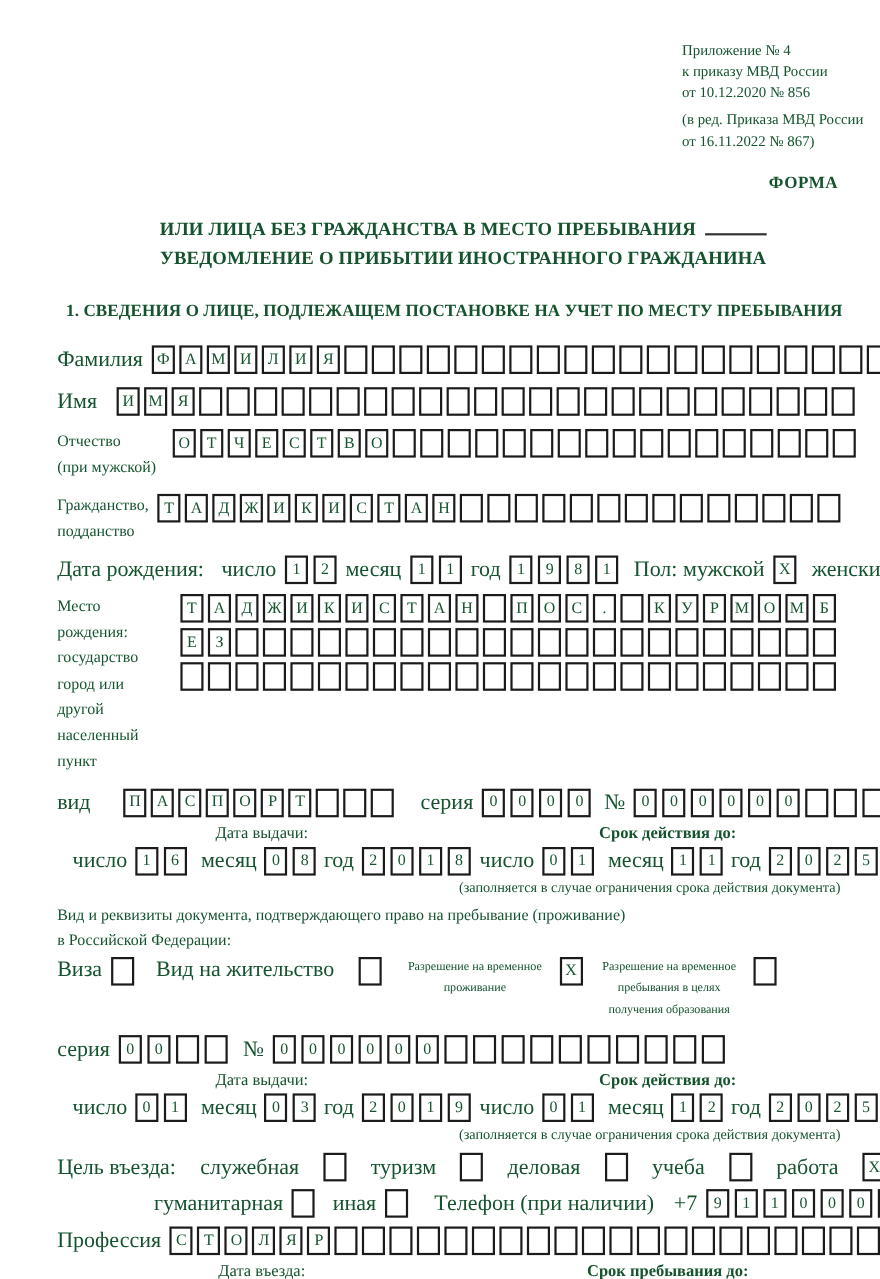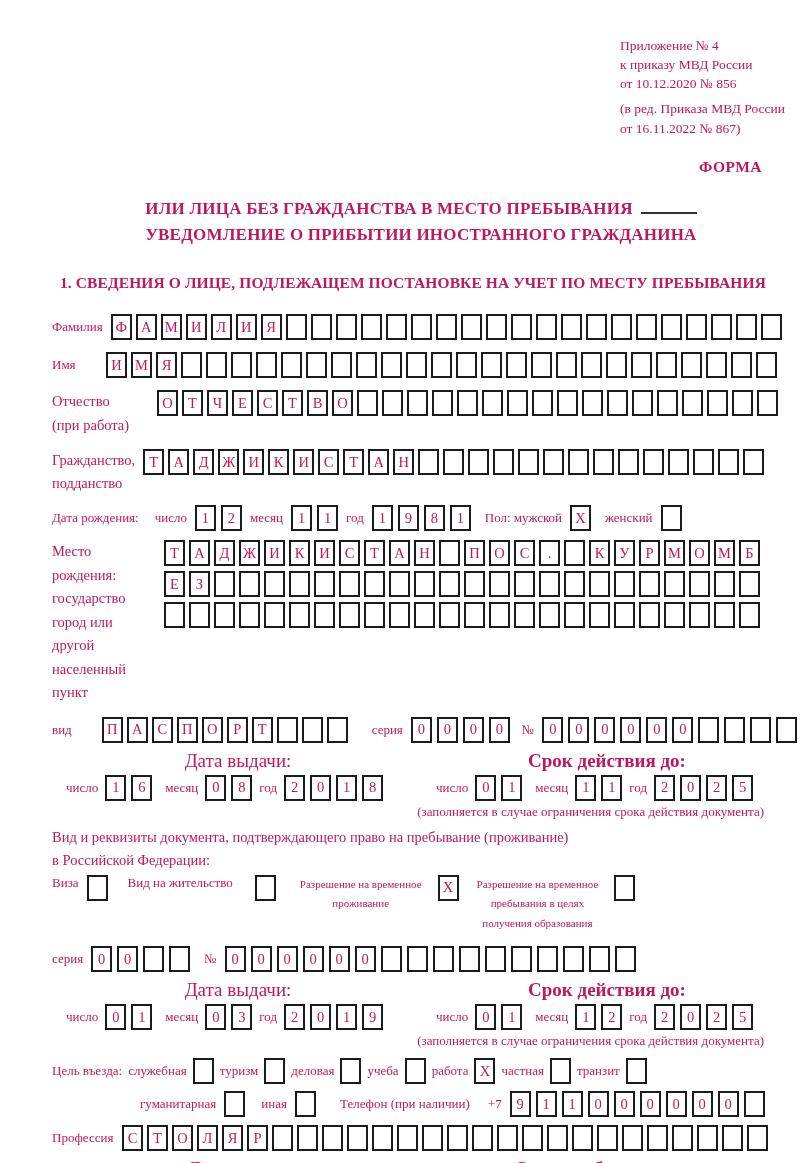--- a/index.html
+++ b/index.html
@@ -1,40 +1,40 @@
 <!DOCTYPE html>
 <html><head>
 <meta charset="utf-8">
 <style>
   html,body{margin:0;padding:0;background:#fff;}
   .page{
-    width:800px;height:1163px;background:#fff;color:#be185d;
+    width:800px;height:1163px;background:#fff;color:#14532d;
     font-family:"Liberation Serif","DejaVu Serif",serif;
     box-sizing:border-box;padding:36px 10px 0 52px;overflow:hidden;position:relative;
   }
   
   .appendix{margin-left:568px;width:215px;font-size:13.5px;line-height:1.42;}
   .appendix .rev{margin-top:6px;}
   .forma{text-align:right;padding-right:28px;font-weight:bold;font-size:15.5px;margin-top:20px;letter-spacing:.5px;}
   .title{text-align:center;font-weight:bold;font-size:17px;line-height:1.55;margin-top:20px;letter-spacing:.2px;}
   .blank{display:inline-block;width:56px;border-bottom:2.5px solid #333;height:10px;margin-left:8px;}
   .sec{font-weight:bold;font-size:15.5px;margin-top:26px;padding-left:8px;letter-spacing:.1px;}
   
   .frow{display:flex;align-items:center;column-gap:8px;margin-top:12px;}
   .row-top{align-items:flex-start;}
-  .lbl{font-size:13px;flex:0 0 auto;white-space:nowrap;}
+  .lbl{font-size:20px;flex:0 0 auto;white-space:nowrap;}
   .lbl2{font-size:14.5px;flex:0 0 auto;line-height:1.6;}
   .cells{display:inline-flex;column-gap:4px;flex:0 0 auto;}
   .cell{box-sizing:border-box;flex:0 0 21px;width:21px;height:26px;border:2px solid #1b1b1b;
         display:inline-flex;align-items:center;justify-content:center;
         font-size:14.5px;line-height:1;background:#fff;}
   .rowstack .cells{display:flex;margin-bottom:5px;}
   .center-bold{text-align:center;font-weight:bold;font-size:14.5px;margin-top:4px;}
   
-  .dual{display:flex;font-size:19px;margin-top:7px;}
+  .dual{display:flex;font-size:15px;margin-top:7px;}
   .t1{width:372px;text-align:center;}
   .t2{flex:1;text-align:center;font-weight:bold;}
   .dual-dates{display:flex;margin-top:3px;}
   .dcol1{width:372px;padding-left:14px;box-sizing:border-box;}
   .dcol2{flex:1;padding-left:12px;}
   .dg{display:flex;align-items:center;column-gap:7px;}
   .dg .cells{column-gap:5px;}
   .note{font-size:13px;text-align:right;padding-right:26px;margin-top:3px;}
   .pline{font-size:14.5px;margin-top:9px;}
   .optlines{font-size:11px;text-align:center;line-height:1.8;display:inline-block;}
@@ -122,21 +122,21 @@
         <span class="cell"></span>
         <span class="cell"></span>
         <span class="cell"></span>
         <span class="cell"></span>
       </span>
   </div>
 
   <div class="frow row-top">
     <span class="lbl2" style="flex-basis:97px">
       <span>Отчество</span><br>
-      <span>(при работа)</span>
+      <span>(при мужской)</span>
     </span>
     <span class="cells">
         <span class="cell">О</span>
         <span class="cell">Т</span>
         <span class="cell">Ч</span>
         <span class="cell">Е</span>
         <span class="cell">С</span>
         <span class="cell">Т</span>
         <span class="cell">В</span>
         <span class="cell">О</span>
@@ -499,21 +499,21 @@
             <span class="cell">2</span>
             <span class="cell">0</span>
             <span class="cell">2</span>
             <span class="cell">5</span>
           </span>
       </div>
     </div>
   </div>
   <div class="note">(заполняется в случае ограничения срока действия документа)</div>
 
-  <div class="frow" style="margin-top:9px;column-gap:6px">
+  <div class="frow" style="margin-top:9px;column-gap:22px">
     <span class="lbl">Цель въезда:</span>
     <span class="lbl">служебная</span>
     <span class="cells">
         <span class="cell"></span>
       </span>
     <span class="lbl">туризм</span>
     <span class="cells">
         <span class="cell"></span>
       </span>
     <span class="lbl">деловая</span>

